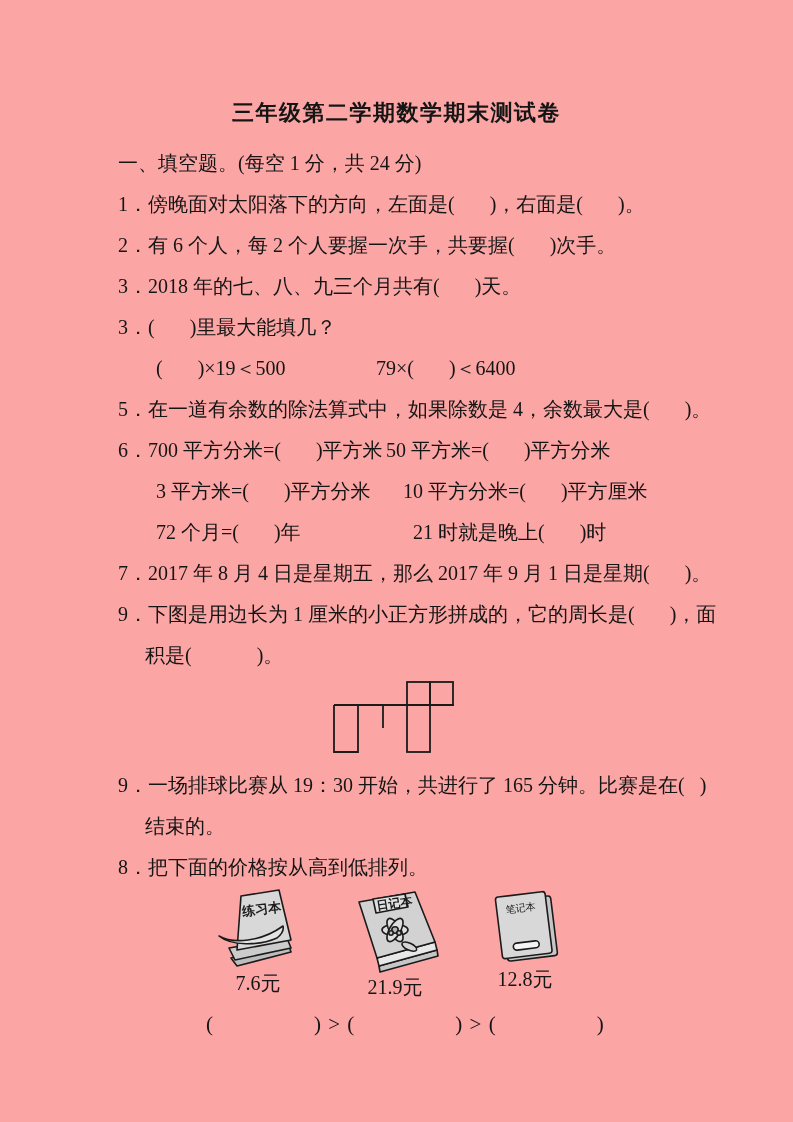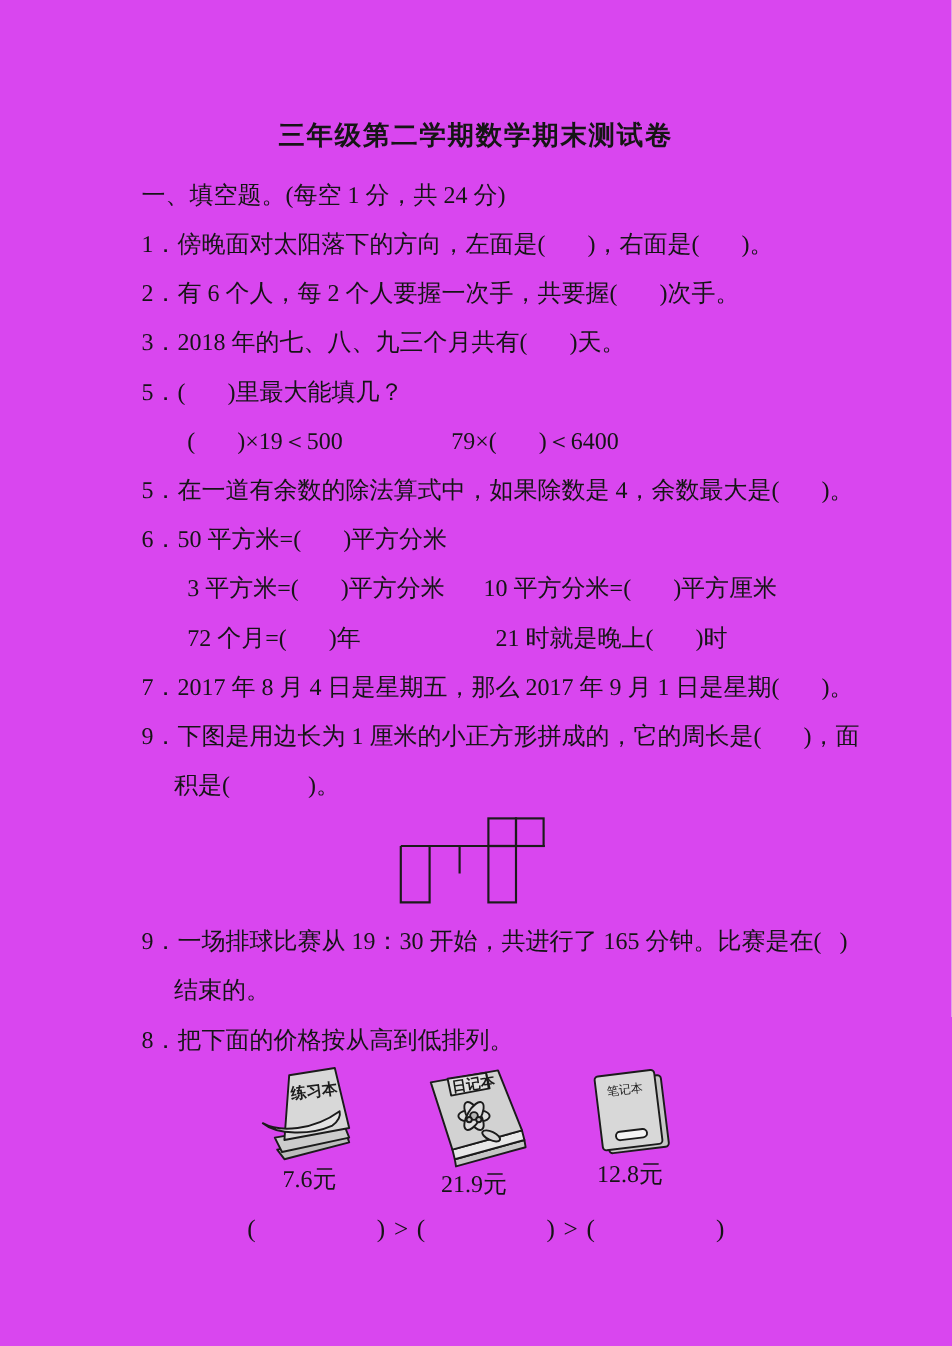--- a/index.html
+++ b/index.html
@@ -1,20 +1,20 @@
 <!DOCTYPE html>
 <html><head>
 <meta charset="utf-8">
 <style>
   html,body{margin:0;padding:0;background:#e8e8e8;}
   .page{
     position:relative;
     width:793px;height:1122px;
     margin:0 auto;
-    background:#d946ef;
+    background:#fca5a5;
     color:#151515;
     font-family:"Liberation Serif","DejaVu Serif",serif;
     overflow:hidden;
   }
   .content{padding:0 118px 0 118px;}
   .title{
     margin:0;
     padding-top:96px;
     height:34px;line-height:34px;
     text-align:center;
@@ -83,31 +83,32 @@
     <h1 class="title">三年级第二学期数学期末测试卷</h1>
 
     <div class="row first">一、填空题。(每空 1 分，共 24 分)</div>
 
     <div class="row">1．傍晚面对太阳落下的方向，左面是(       )，右面是(       )。</div>
 
     <div class="row">2．有 6 个人，每 2 个人要握一次手，共要握(       )次手。</div>
 
     <div class="row">3．2018 年的七、八、九三个月共有(       )天。</div>
 
-    <div class="row">5．(       )里最大能填几？</div>
+    <div class="row">3．(       )里最大能填几？</div>
 
     <div class="row sub twocol">
       <span class="c1 w220">(       )×19＜500</span>
       <span>79×(       )＜6400</span>
     </div>
 
     <div class="row">5．在一道有余数的除法算式中，如果除数是 4，余数最大是(       )。</div>
 
     <div class="row twocol">
       <span class="num">6．</span>
+      <span class="c1 w238">700 平方分米=(       )平方米</span>
       <span>50 平方米=(       )平方分米</span>
     </div>
 
     <div class="row sub twocol">
       <span class="c1 w247">3 平方米=(       )平方分米</span>
       <span>10 平方分米=(       )平方厘米</span>
     </div>
 
     <div class="row sub twocol">
       <span class="c1 w257">72 个月=(       )年</span>

